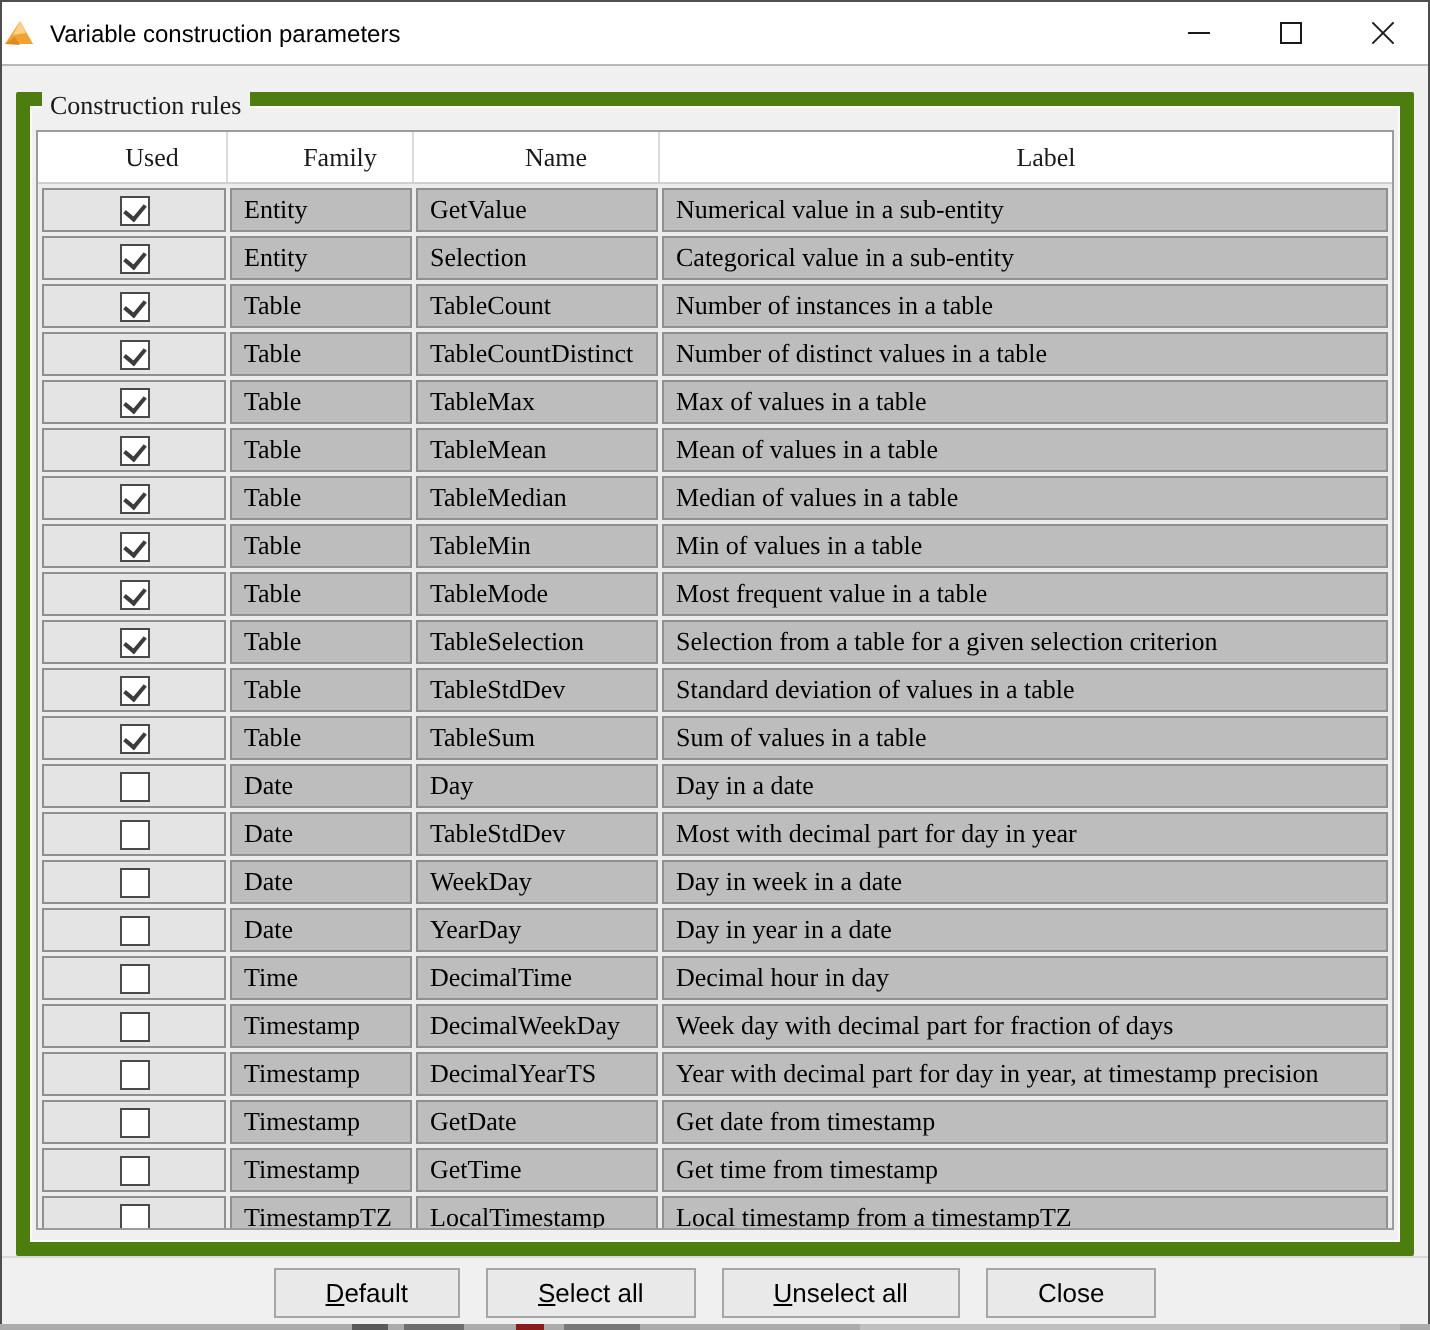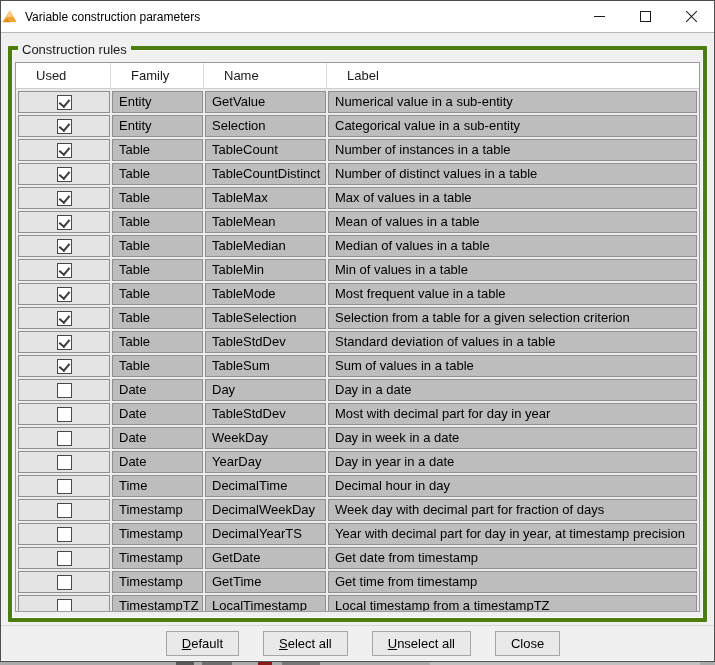--- a/index.html
+++ b/index.html
@@ -27,34 +27,35 @@
   .glyph-close{position:relative;width:13px;height:13px;display:block;}
   .glyph-close::before,.glyph-close::after{
     content:"";position:absolute;left:-1px;top:6px;width:15px;height:0;
     border-top:1px solid #1a1a1a;
   }
   .glyph-close::before{transform:rotate(45deg);}
   .glyph-close::after{transform:rotate(-45deg);}
   
   .content{flex:1 1 auto;padding:13px 7px 0 7px;}
   .groupbox{
-    position:relative;border:4px solid #4d7c0f;border-radius:1px;
+    position:relative;border:7px solid #4d7c0f;border-radius:1px;
     padding:12px 3px 8px 3px;height:548px;
     box-shadow:inset 0 0 0 1px #fbfbfb;
+    font-family:Liberation Serif, serif;
   }
   .groupbox-label{
     position:absolute;top:-8px;left:6px;background:#f0f0f0;
     padding:0 4px;font-size:13px;color:#1a1a1a;line-height:15px;
   }
   
   .rules-table{border:1px solid #9b9b9b;background:#ececec;height:100%;display:flex;flex-direction:column;}
   .thead{display:flex;background:#ffffff;flex:0 0 25px;border-bottom:1px solid #cfcfcf;}
   .th{
     font-size:13px;color:#1a1a1a;line-height:25px;padding-left:20px;
-    border-right:1px solid #dadada;box-sizing:border-box;overflow:hidden;white-space:nowrap;
+    border-right:1px solid #dadada;box-sizing:border-box;overflow:hidden;white-space:nowrap;text-align:center;
   }
   .th-used{width:95px;}.th-family{width:93px;}.th-name{width:123px;}.th-label{flex:1;border-right:none;}
   .tbody{flex:1;padding:2px;display:flex;flex-direction:column;gap:2px;overflow:hidden;}
   .row{display:flex;gap:2px;flex:0 0 22px;}
   .cell{
     border:1px solid #8f8f8f;background:#bdbdbd;box-sizing:border-box;
     font-size:13px;color:#000;line-height:20px;padding-left:6px;
     overflow:hidden;white-space:nowrap;
   }
   .used-cell{
@@ -74,23 +75,22 @@
     transform:rotate(40deg);
   }
   
   .button-bar{
     flex:0 0 35px;border-top:1px solid #d8d8d8;box-shadow:0 -1px 0 #fbfbfb inset;
     display:flex;align-items:center;justify-content:center;gap:13px;
     background:#f0f0f0;
   }
   .dlg-btn{
     font-family:"Liberation Sans",sans-serif;font-size:13px;color:#000;
-    background:#e9e9e9;border:1px solid #a6a6a6;height:25px;padding:0 15px;
+    background:#e9e9e9;border:1px solid #a6a6a6;height:25px;padding:0 25px;
     cursor:default;
-    margin-left:11px;
   }
   .mnemonic{text-decoration:underline;}
   
   .behind-strip{position:absolute;left:0;bottom:0;width:715px;height:3px;background:#ababab;}
   .behind-strip .mark{position:absolute;top:0;height:3px;}
 </style>
 </head>
 <body>
 
 <div class="window">

